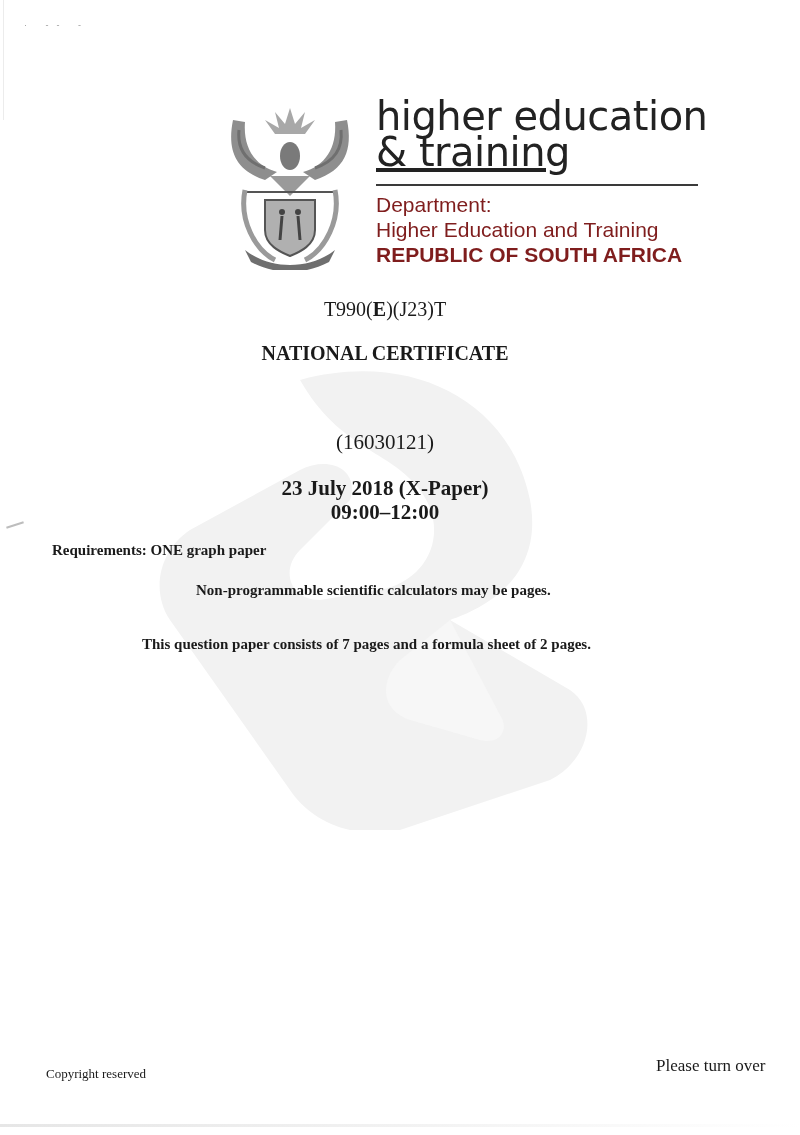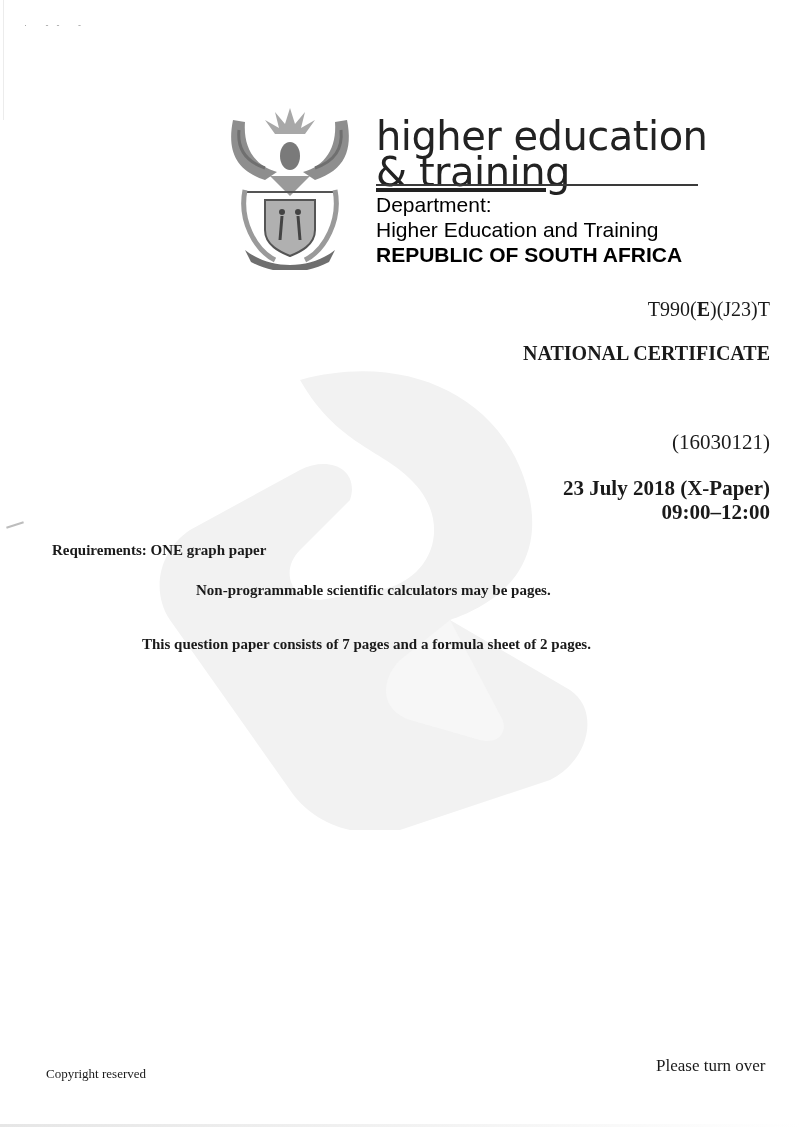--- a/index.html
+++ b/index.html
@@ -7,28 +7,28 @@
     width: 800px; height: 1135px; position: relative; overflow: hidden;
     background: #ffffff; color: #1a1a1a;
     font-family: "Liberation Serif", serif;
   }
   .page { position: absolute; left: 0; top: 0; width: 800px; height: 1135px; }
   .left-edge { position: absolute; left: 3px; top: 0; width: 1px; height: 120px; background: #ececec; }
   .scan-marks { position: absolute; left: 24px; top: 20px; font-size: 9px; color: #9a9a9a; letter-spacing: 8px; font-family: "Liberation Sans", sans-serif; }
   .side-mark { position: absolute; left: 6px; top: 524px; width: 18px; height: 2px; background: #bdbdbd; transform: rotate(-18deg); }
   .watermark { position: absolute; left: 150px; top: 360px; width: 470px; height: 470px; pointer-events: none; }
   .logo { position: absolute; left: 225px; top: 100px; width: 130px; height: 170px; }
-  .brand { position: absolute; left: 376px; top: 96px; font-family: "DejaVu Sans", sans-serif; color: #222; margin-top: 20px; }
+  .brand { position: absolute; left: 376px; top: 96px; font-family: "DejaVu Sans", sans-serif; color: #222; }
   .brand-line1 { font-size: 40px; line-height: 40px; letter-spacing: -0.5px; }
   .brand-line2 { font-size: 40px; line-height: 40px; letter-spacing: -0.5px; margin-top: -4px; text-decoration: underline; }
   .brand-rule { position: absolute; left: 376px; top: 184px; width: 322px; height: 2px; background: #3a3a3a; }
-  .dept { position: absolute; left: 376px; top: 192px; font-family: "Liberation Sans", sans-serif; color: #000000; }
+  .dept { position: absolute; left: 376px; top: 192px; font-family: "Liberation Sans", sans-serif; color: #7f1d1d; }
   .dept div { font-size: 21px; line-height: 25px; }
   .dept .bold { font-weight: bold; font-size: 21px; }
-  .center { position: absolute; left: 0; width: 770px; text-align: right; }
+  .center { position: absolute; left: 0; width: 770px; text-align: center; }
   .code { top: 298px; font-size: 20px; }
   .code b { font-weight: bold; }
   .cert { top: 342px; font-size: 20px; font-weight: bold; }
   .subject { top: 384px; font-size: 24px; font-weight: bold; }
   .subcode { top: 430px; font-size: 21px; }
   .date { top: 476px; font-size: 21px; font-weight: bold; line-height: 24px; }
   .req { position: absolute; left: 52px; top: 542px; font-size: 15px; font-weight: bold; text-align: center; }
   .calc { position: absolute; left: 196px; top: 582px; font-size: 15px; font-weight: bold; }
   .consists { position: absolute; left: 142px; top: 636px; font-size: 15px; font-weight: bold; }
   .copyright { position: absolute; left: 46px; top: 1066px; font-size: 13px; text-align: center; }

